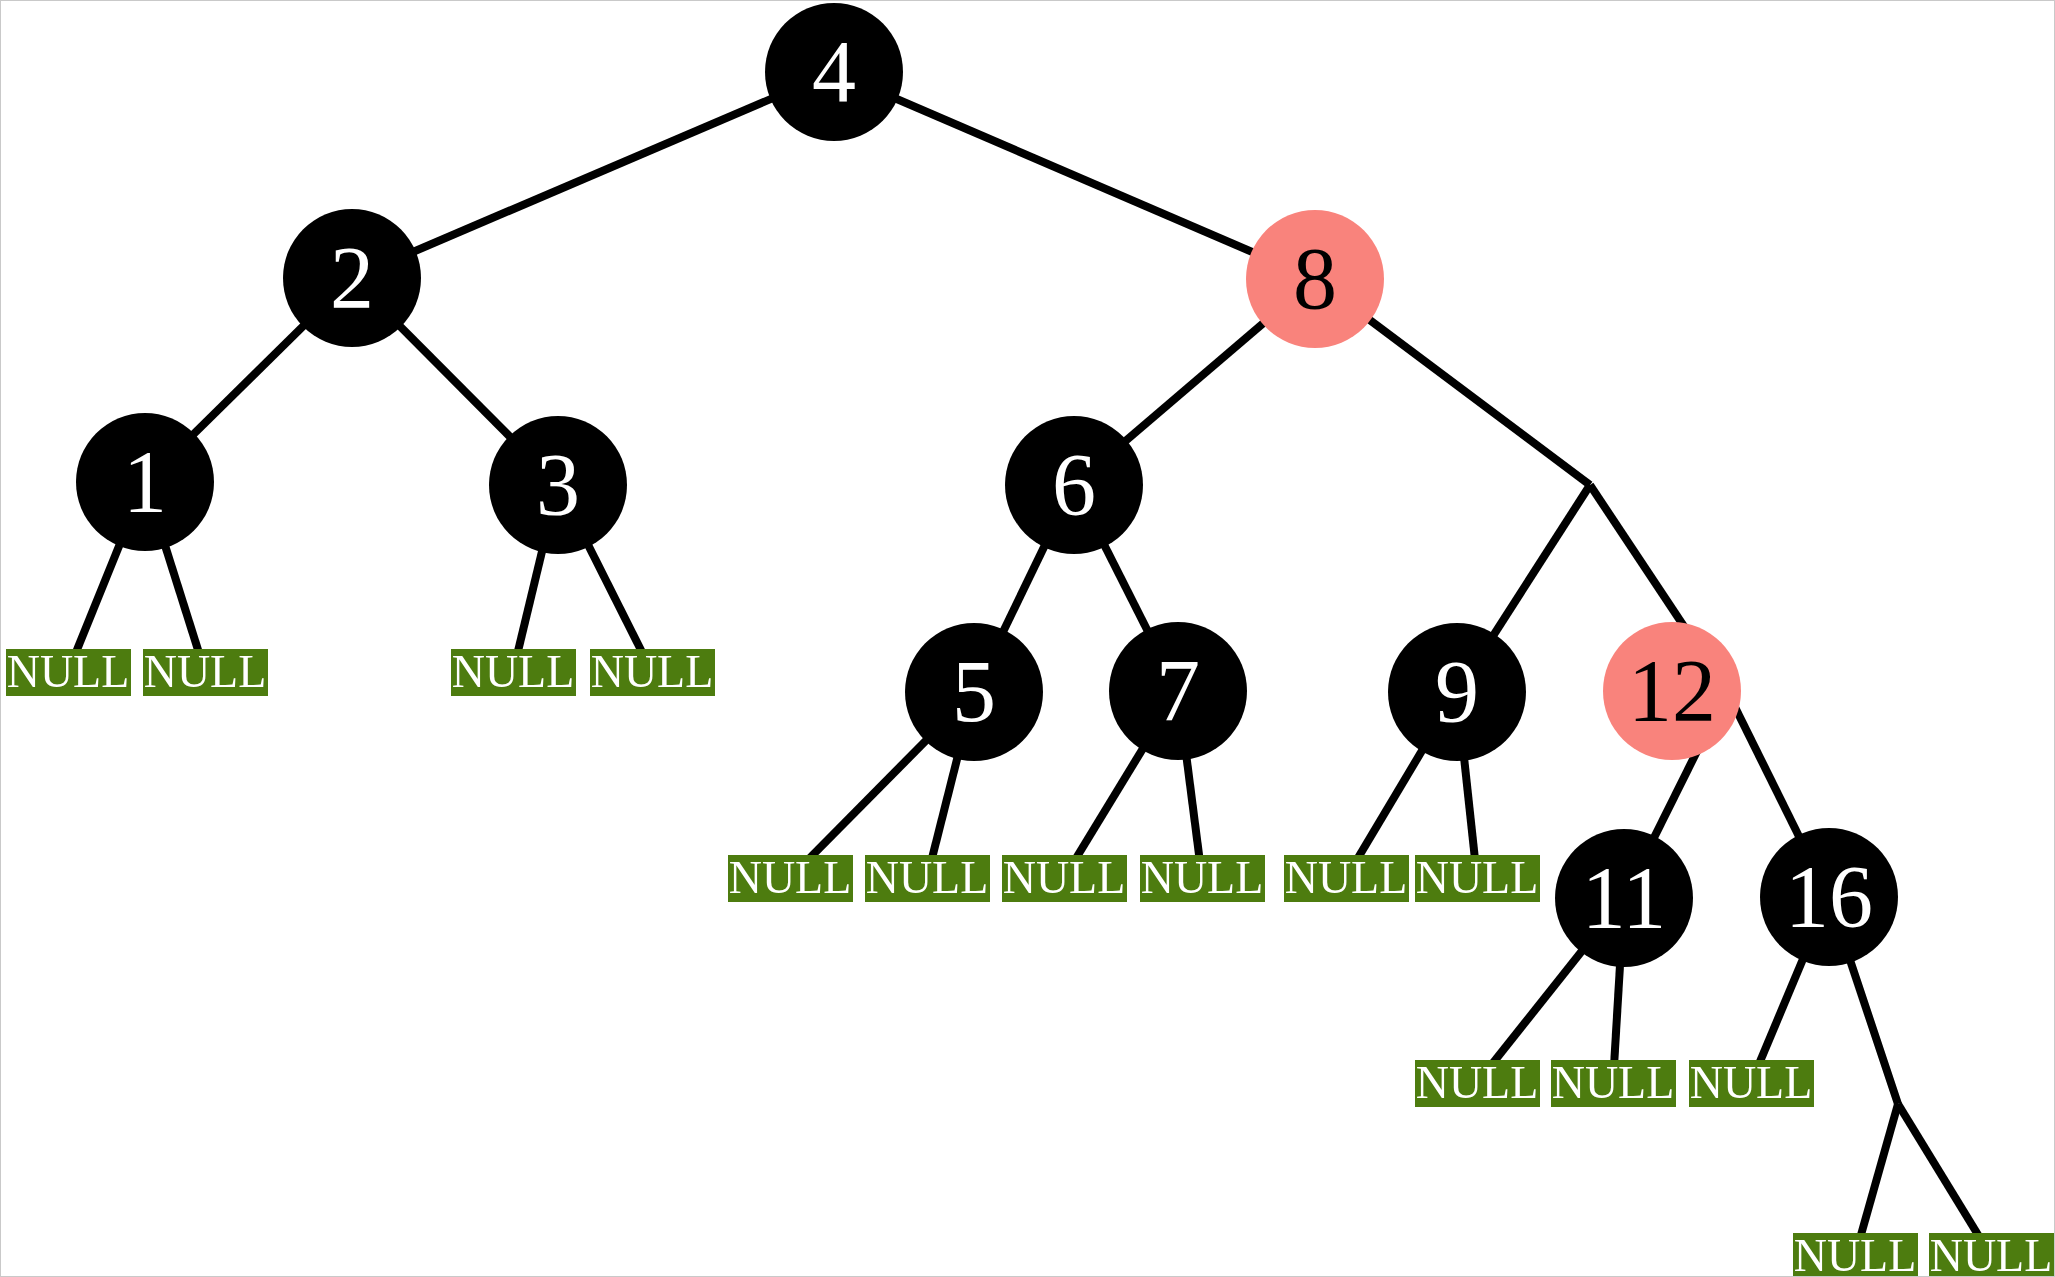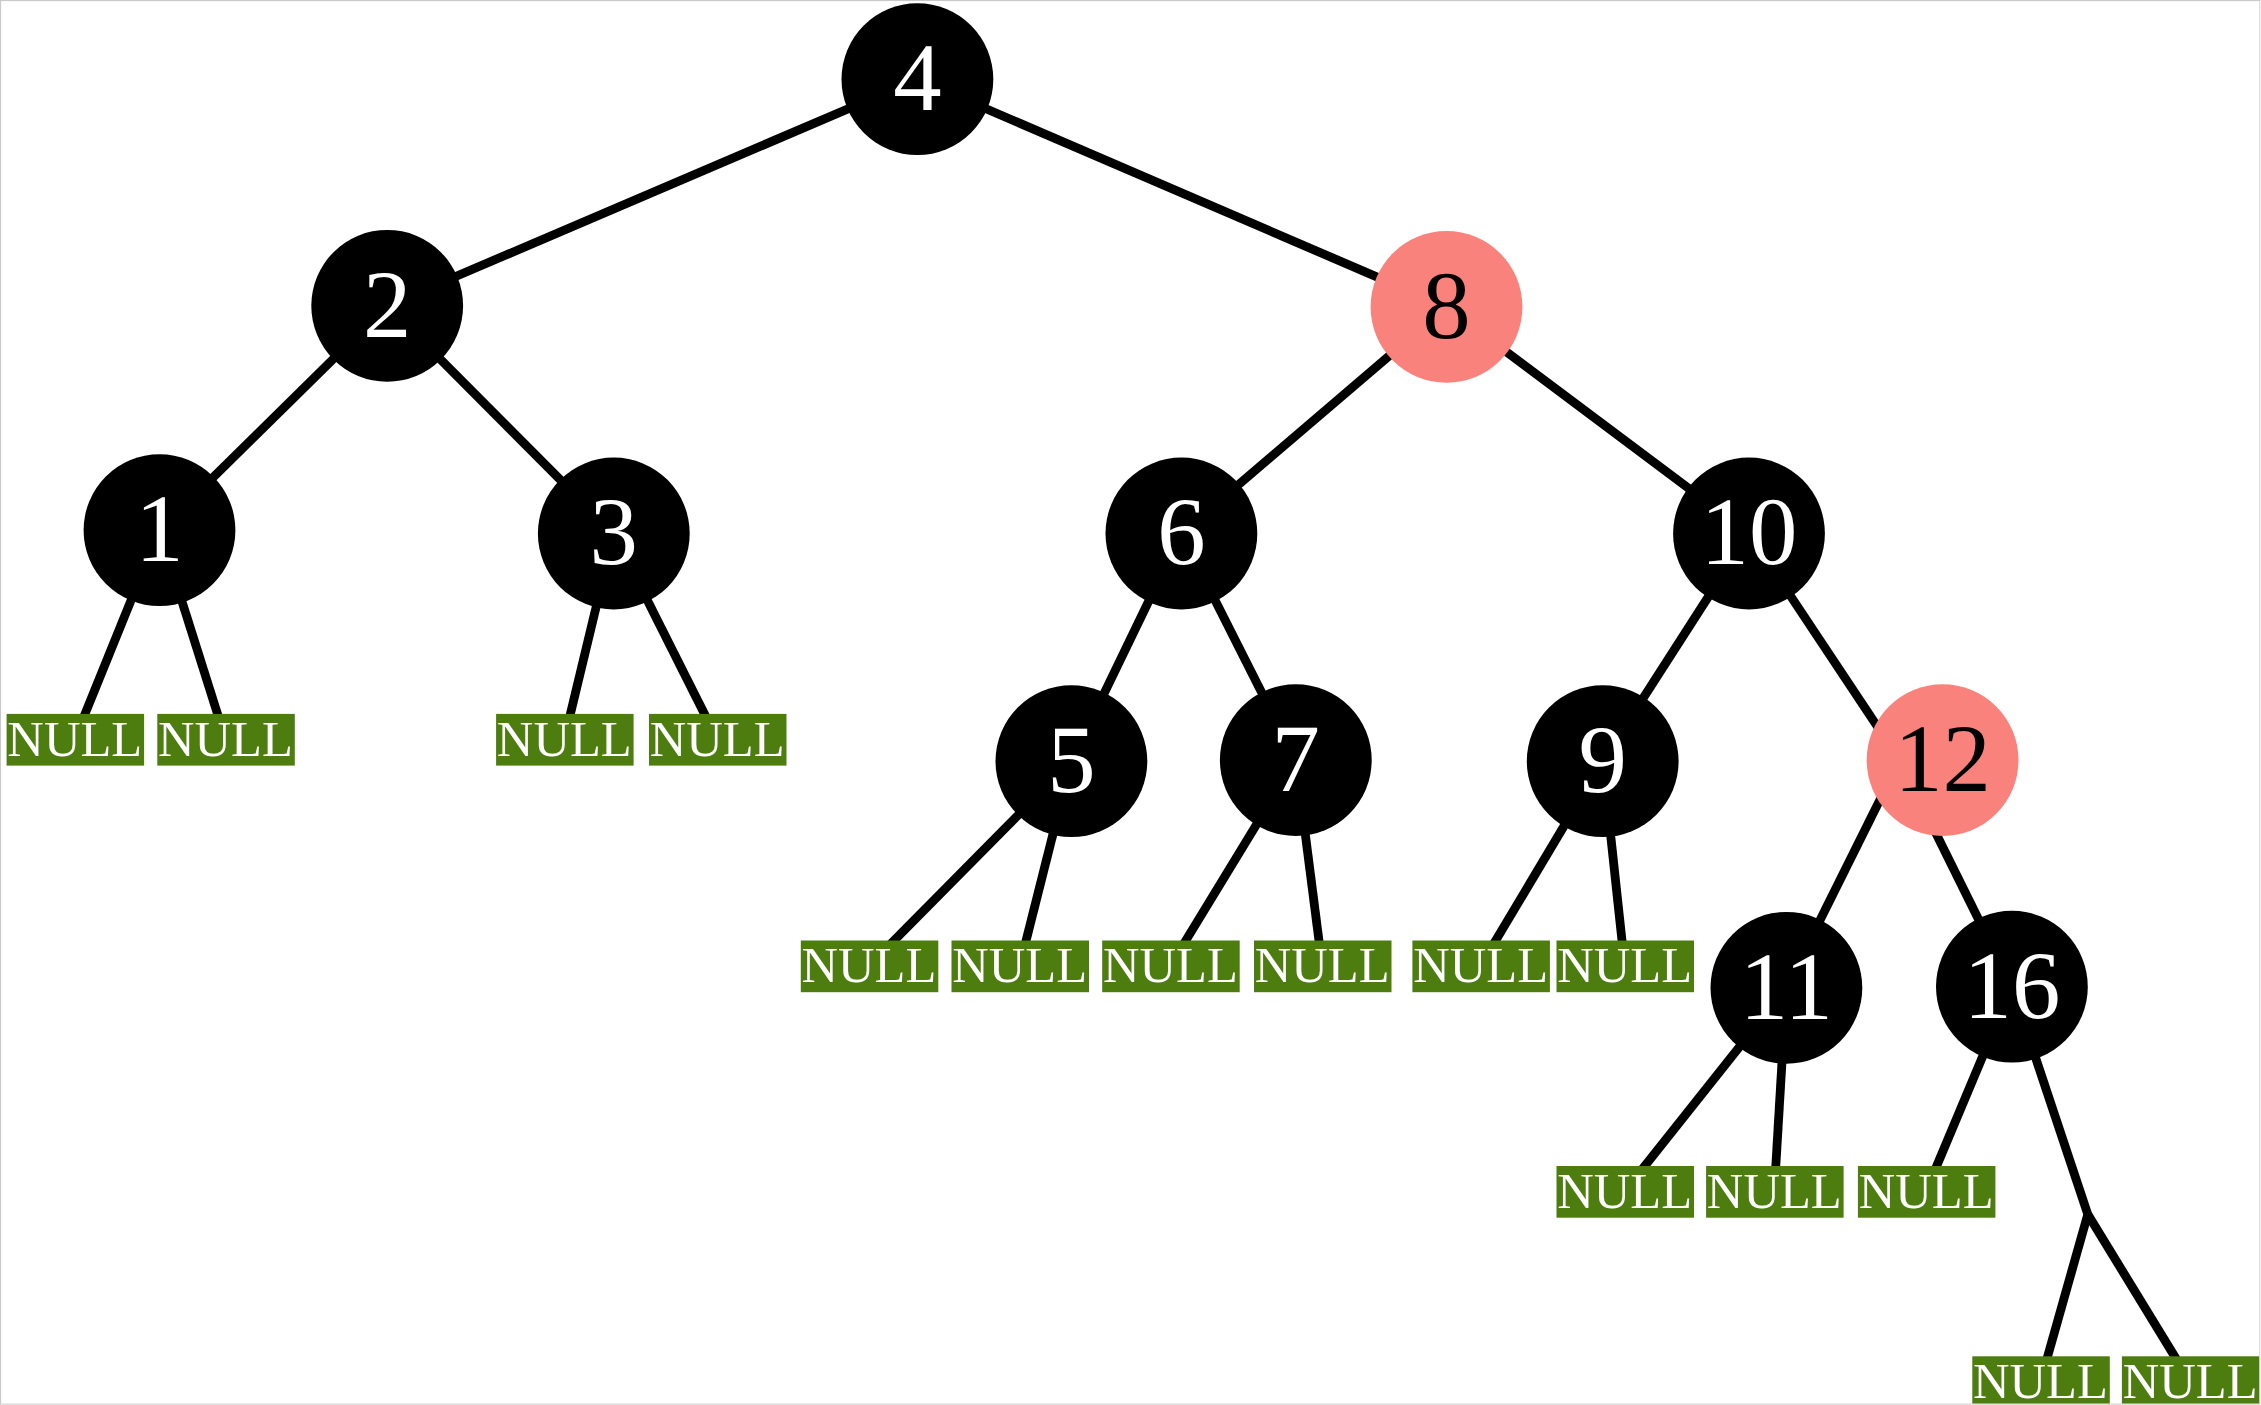--- a/index.html
+++ b/index.html
@@ -95,33 +95,30 @@
     </div>
     <div class="node black" style="left: 75px; top: 412px; width: 138px; height: 138px;">
       <span>1</span>
     </div>
     <div class="node black" style="left: 488px; top: 415px; width: 138px; height: 138px;">
       <span>3</span>
     </div>
     <div class="node black" style="left: 1004px; top: 415px; width: 138px; height: 138px;">
       <span>6</span>
     </div>
-    <div class="node black" style="left: 1520px; top: 415px; width: 138px; height: 138px;">
-      <span>10</span>
-    </div>
     <div class="node black" style="left: 904px; top: 622px; width: 138px; height: 138px;">
       <span>5</span>
     </div>
     <div class="node black" style="left: 1108px; top: 621px; width: 138px; height: 138px;">
       <span>7</span>
     </div>
     <div class="node black" style="left: 1387px; top: 622px; width: 138px; height: 138px;">
       <span>9</span>
     </div>
-    <div class="node red" style="left: 1696px; top: 621px; width: 138px; height: 138px;">
+    <div class="node red" style="left: 1602px; top: 621px; width: 138px; height: 138px;">
       <span>12</span>
     </div>
     <div class="node black" style="left: 1554px; top: 828px; width: 138px; height: 138px;">
       <span>11</span>
     </div>
     <div class="node black" style="left: 1759px; top: 827px; width: 138px; height: 138px;">
       <span>16</span>
     </div>
     <div class="null-box" style="left: 4.5px; top: 647.5px; width: 125px; height: 47px;">
       <span>NULL</span>

